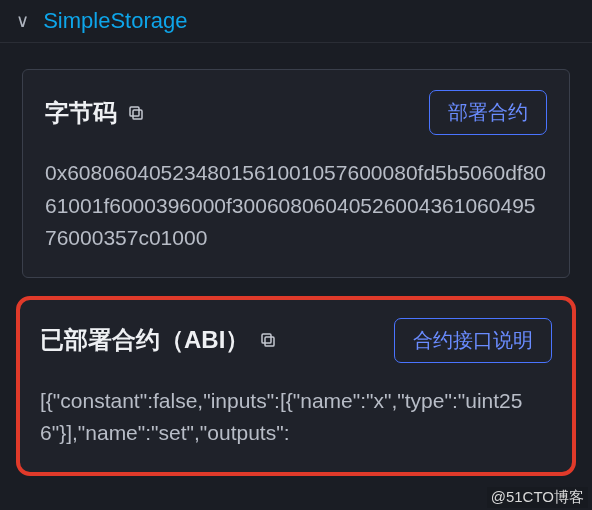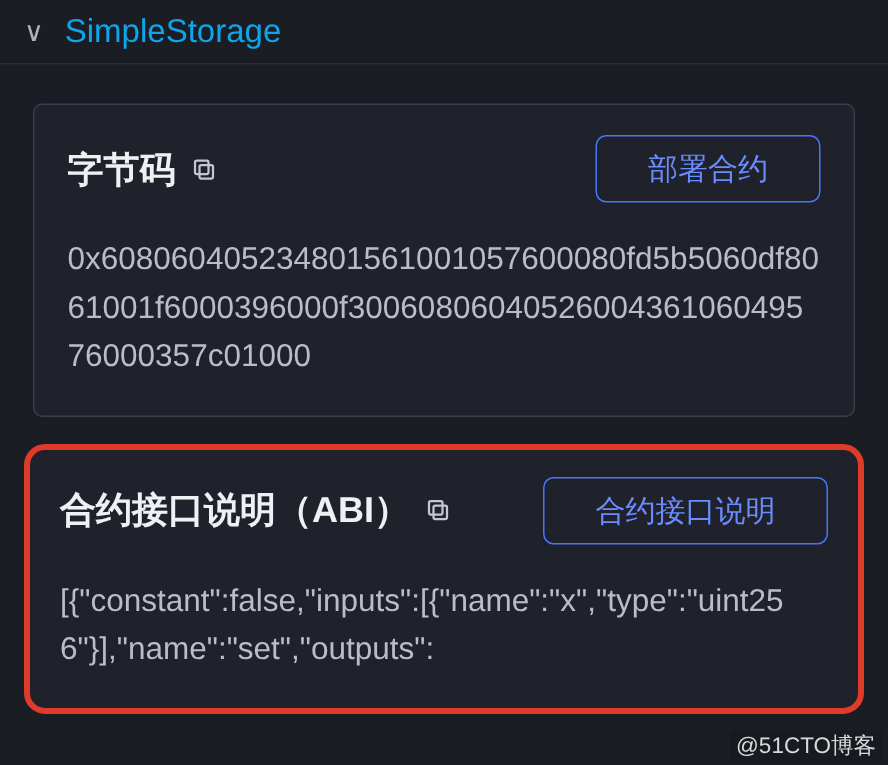--- a/index.html
+++ b/index.html
@@ -64,21 +64,21 @@
       height: 18px;
       cursor: pointer;
       display: inline-flex;
     }
     .copy-icon svg { width: 100%; height: 100%; }
     .btn {
       border: 1.5px solid #4a74ff;
       color: #6a8cff;
       background: transparent;
       border-radius: 7px;
-      padding: 8px 34px;
+      padding: 8px 18px;
       font-size: 20px;
       cursor: pointer;
       font-family: inherit;
     }
     .code-text {
       font-size: 21px;
       color: #b8bdc7;
       line-height: 1.55;
       word-break: break-all;
       font-family: Liberation Sans, sans-serif;
@@ -113,21 +113,21 @@
       </span>
     </div>
     <button class="btn">部署合约</button>
   </div>
   <div class="code-text">0x608060405234801561001057600080fd5b5060df8061001f6000396000f3006080604052600436106049576000357c01000</div>
 </div>
 
 <div class="panel panel-highlight">
   <div class="panel-head">
     <div class="panel-head-left">
-      <span class="panel-label">合约接口说明（ABI）</span>
+      <span class="panel-label">已部署合约（ABI）</span>
       <span class="copy-icon">
         <svg viewBox="0 0 24 24" fill="none" stroke="#c3c7d0" stroke-width="2">
           <rect x="8" y="8" width="12" height="12" rx="1.5"></rect>
           <rect x="4" y="4" width="12" height="12" rx="1.5"></rect>
         </svg>
       </span>
     </div>
     <button class="btn">合约接口说明</button>
   </div>
   <div class="code-text">[{"constant":false,"inputs":[{"name":"x","type":"uint256"}],"name":"set","outputs":</div>

